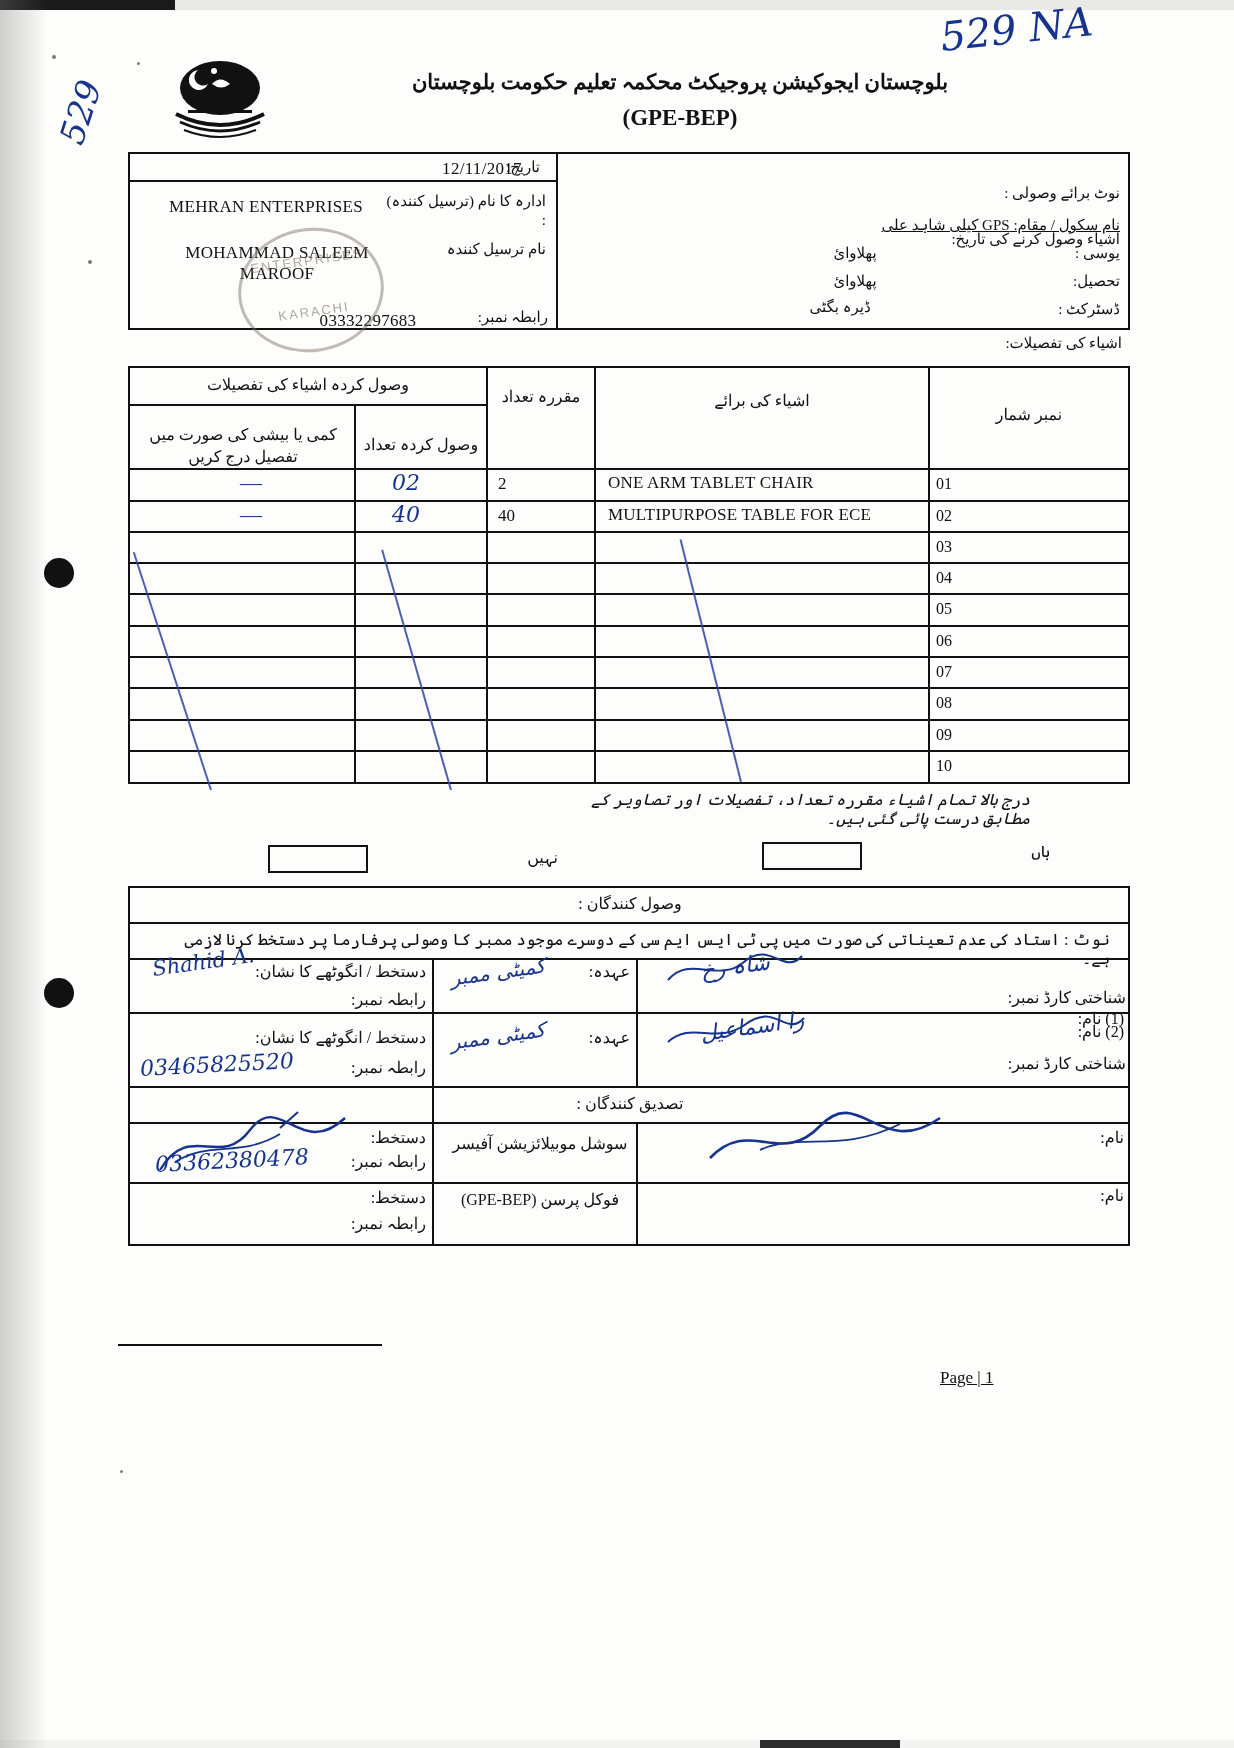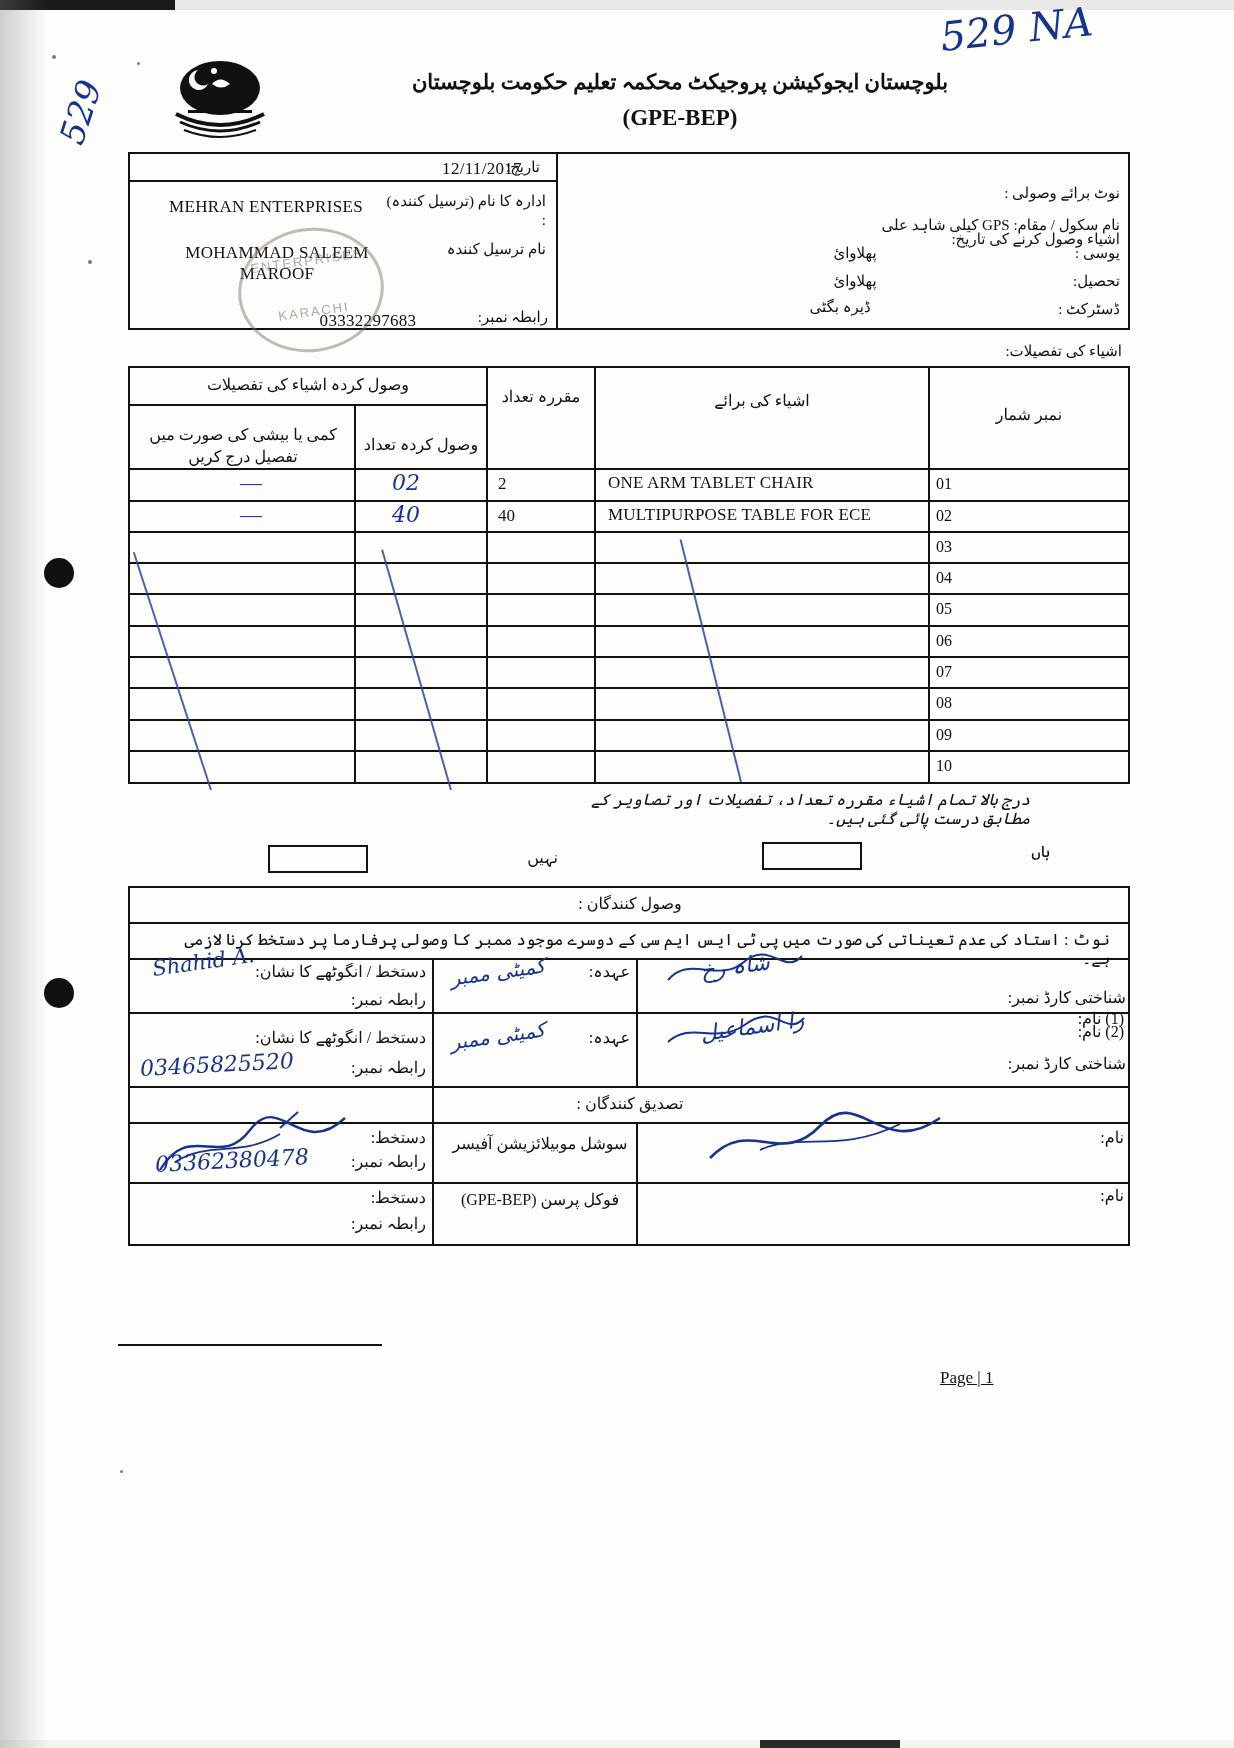--- a/index.html
+++ b/index.html
@@ -229,41 +229,41 @@
 
   <div class="box" style="left:128px; top:152px; width:1002px; height:178px;"></div>
   <div class="vline" style="left:556px; top:152px; width:2px; height:178px;"></div>
   <div class="hline" style="left:128px; top:180px; width:428px; height:2px;"></div>
 
   <div class="cell-text ur" style="left:880px; top:158px; width:240px;margin-top:26px;">نوٹ برائے وصولی :</div>
   <div class="cell-text ur" style="left:380px; top:158px; width:160px;">تاریخ:</div>
   <div class="cell-text en" style="left:412px; top:158px; width:140px; text-align:center;">12/11/2017</div>
 
   <div class="cell-text ur" style="left:760px; top:190px; width:360px;margin-top:40px;">اشیاء وصول کرنے کی تاریخ:</div>
-  <div class="cell-text ur" style="left:740px; top:216px; width:380px;">نام سکول / مقام: GPS کیلی شاہد علی</div>
+  <div class="cell-text ur" style="left:740px; top:216px; width:380px;text-decoration:underline;">نام سکول / مقام: GPS کیلی شاہد علی</div>
   <div class="cell-text ur" style="left:940px; top:244px; width:180px;">یوسی :</div>
   <div class="cell-text ur" style="left:790px; top:244px; width:130px; text-align:center;">پھلاوائ</div>
   <div class="cell-text ur" style="left:940px; top:272px; width:180px;">تحصیل:</div>
   <div class="cell-text ur" style="left:790px; top:272px; width:130px; text-align:center;">پھلاوائ</div>
   <div class="cell-text ur" style="left:940px; top:300px; width:180px;">ڈسٹرکٹ :</div>
   <div class="cell-text ur" style="left:760px; top:298px; width:160px; text-align:center;">ڈیرہ بگٹی</div>
 
   <div class="cell-text ur" style="left:380px; top:192px; width:166px;">ادارہ کا نام (ترسیل کنندہ) :</div>
   <div class="cell-text en" style="left:160px; top:196px; width:212px; text-align:center;">MEHRAN ENTERPRISES</div>
   <div class="cell-text ur" style="left:400px; top:240px; width:146px;">نام ترسیل کنندہ</div>
   <div class="cell-text en" style="left:152px; top:242px; width:250px; text-align:center;">MOHAMMAD SALEEM MAROOF</div>
   <div class="cell-text ur" style="left:440px; top:308px; width:108px;">رابطہ نمبر:</div>
   <div class="cell-text en" style="left:300px; top:310px; width:136px; text-align:center;">03332297683</div>
 
   <div class="stamp">
     <span class="s1">ENTERPRISES</span>
     <span class="s2">KARACHI</span>
   </div>
 
-  <div class="cell-text ur" style="left:900px; top:334px; width:222px;margin-top:8px;">اشیاء کی تفصیلات:</div>
+  <div class="cell-text ur" style="left:900px; top:334px; width:222px;">اشیاء کی تفصیلات:</div>
 
   <div class="box" style="left:128px; top:366px; width:1002px; height:418px;"></div>
 
   <div class="vline" style="left:928px; top:366px; width:2px; height:418px;"></div>
   <div class="vline" style="left:594px; top:366px; width:2px; height:418px;"></div>
   <div class="vline" style="left:486px; top:366px; width:2px; height:418px;"></div>
   <div class="vline" style="left:354px; top:404px; width:2px; height:380px;"></div>
 
   <div class="hline" style="left:128px; top:404px; width:358px; height:2px;"></div>
   <div class="hline" style="left:128px; top:468px; width:1002px; height:2px;"></div>

